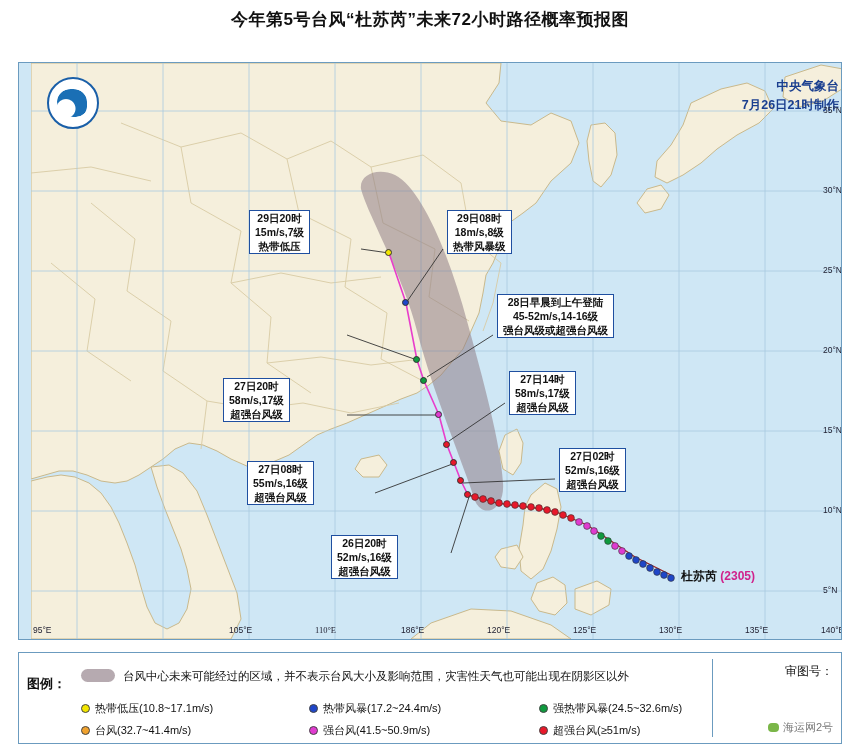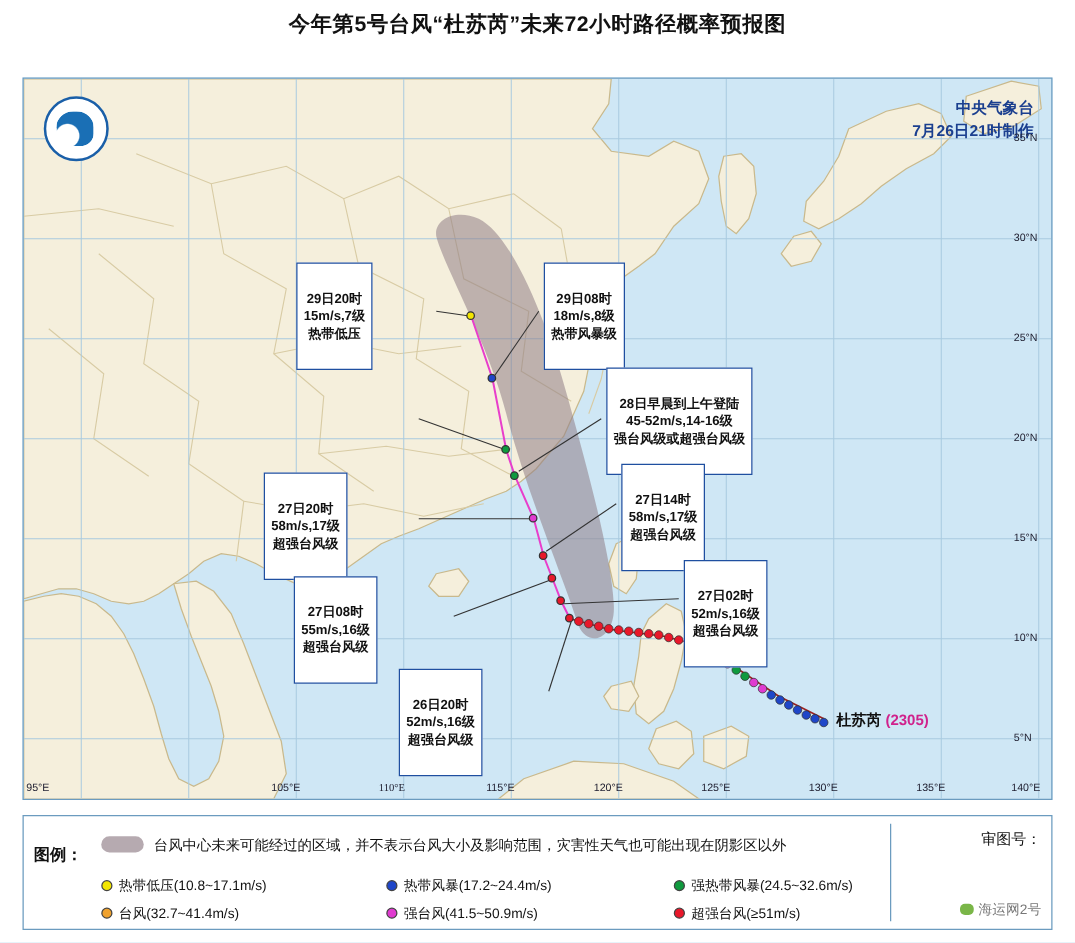--- a/index.html
+++ b/index.html
@@ -21,21 +21,21 @@
     font-size:16px;font-weight:bold;color:#111;margin-top:6px;letter-spacing:0.5px;
   }
   
   .map-frame{
     position:absolute;left:18px;top:62px;width:824px;height:578px;
     background:#cfe7f5;
     border:1px solid #6b9bbf;
     box-sizing:border-box;
     overflow:hidden;
   }
-  .map-inner{position:absolute;left:0;top:0;width:822px;height:576px;}
+  .map-inner{position:absolute;left:12px;top:0;width:822px;height:576px;}
   
   .axis-lab{
     position:absolute;font-size:8.5px;color:#223;white-space:nowrap;
   }
   
   .cma-logo{
     position:absolute;left:16px;top:14px;width:48px;height:48px;border-radius:50%;
     background:#ffffff;border:2px solid #1a5fa8;
   }
   .cma-logo:after{
@@ -48,21 +48,21 @@
     border-radius:50% 50% 40% 60%;
   }
   .org-text{
     position:absolute;right:14px;top:14px;text-align:right;color:#1b3f8f;
     font-size:12.5px;font-weight:bold;line-height:19px;
   }
   
   .callout{
     position:absolute;border:1px solid #1f4fa0;background:#ffffff;
     font-size:10.5px;line-height:14px;color:#111;font-weight:bold;
-    padding:21px 5px;white-space:nowrap;
+    padding:0 5px;white-space:nowrap;
   }
   .callout div{text-align:center;}
   
   .pt{position:absolute;width:7px;height:7px;border-radius:50%;border:1px solid #333;box-sizing:border-box;}
   
   .ty-name{
     position:absolute;font-size:12px;font-weight:bold;color:#111;white-space:nowrap;
   }
   .ty-name span.code{color:#d0228c;font-weight:bold;}
   
@@ -290,21 +290,21 @@
     <div class="callout" style="left:300px;top:472px;">
       <div>26日20时</div>
       <div>52m/s,16级</div>
       <div>超强台风级</div>
     </div>
 
     <div class="axis-lab" style="left:2px;top:562px;">95°E</div>
     <div class="axis-lab" style="left:112px;top:562px;margin-top:23px;">100°E</div>
     <div class="axis-lab" style="left:198px;top:562px;">105°E</div>
     <div class="axis-lab" style="left:284px;top:562px;font-family:Liberation Serif, serif;">110°E</div>
-    <div class="axis-lab" style="left:370px;top:562px;">115°E</div>
+    <div class="axis-lab" style="left:370px;top:562px;">186°E</div>
     <div class="axis-lab" style="left:456px;top:562px;">120°E</div>
     <div class="axis-lab" style="left:542px;top:562px;">125°E</div>
     <div class="axis-lab" style="left:628px;top:562px;">130°E</div>
     <div class="axis-lab" style="left:714px;top:562px;">135°E</div>
     <div class="axis-lab" style="left:790px;top:562px;">140°E</div>
 
     <div class="axis-lab" style="left:792px;top:42px;">35°N</div>
     <div class="axis-lab" style="left:792px;top:122px;">30°N</div>
     <div class="axis-lab" style="left:792px;top:202px;">25°N</div>
     <div class="axis-lab" style="left:792px;top:282px;">20°N</div>

